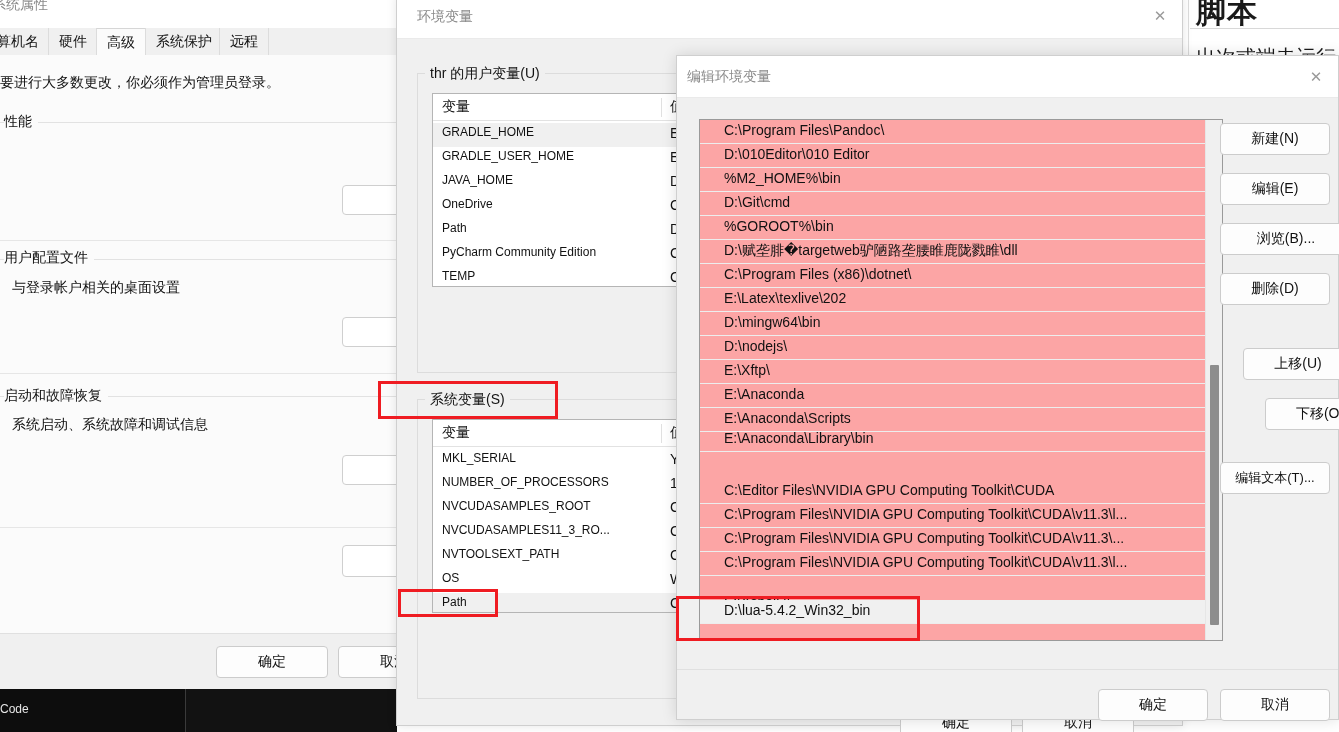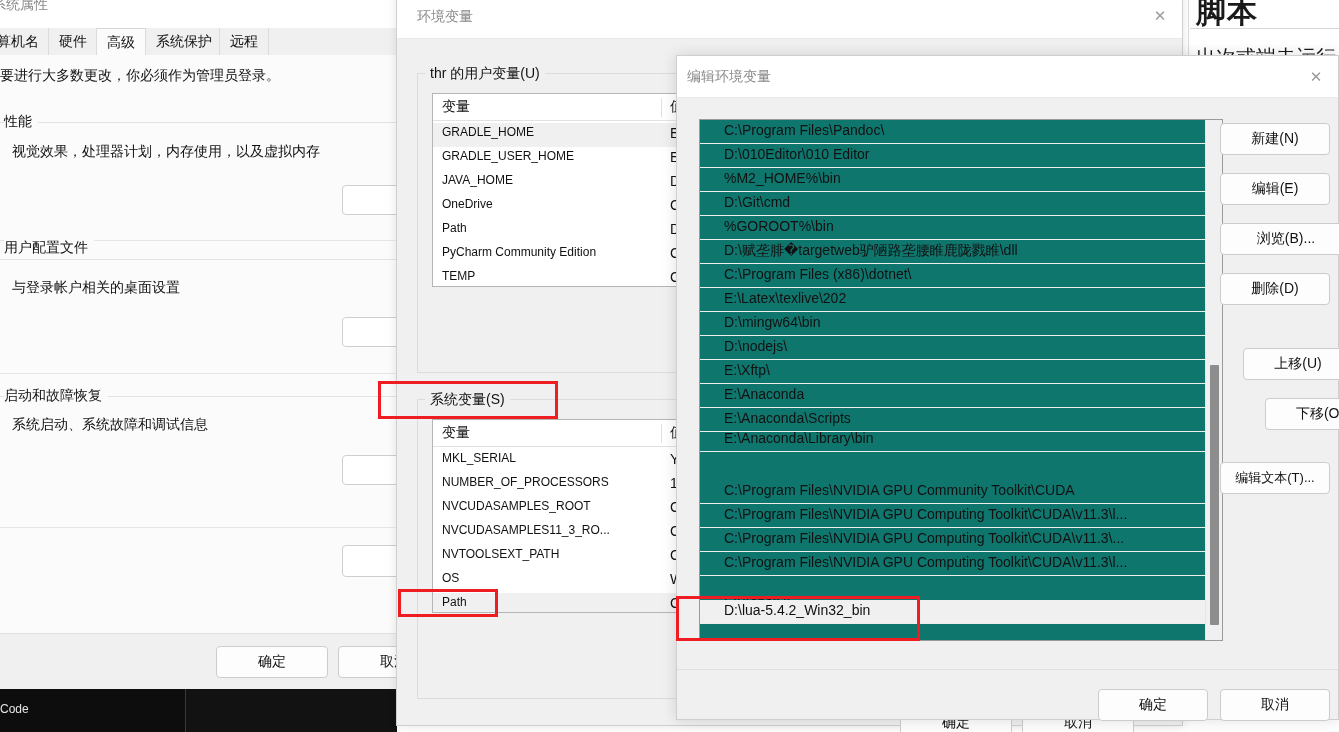--- a/index.html
+++ b/index.html
@@ -113,21 +113,21 @@
     background:#f0f0f0;border:1px solid #cfcfcf;box-sizing:border-box;
     box-shadow:0 0 14px rgba(0,0,0,.13);
   }
   .editwin-titlebar{
     position:absolute;left:0;top:0;width:661px;height:42px;background:#ffffff;
     border-bottom:1px solid #eaeaea;box-sizing:border-box;
   }
   .editwin-title{position:absolute;left:10px;top:12px;color:#8a8a8a;font-size:14px;white-space:nowrap;}
   .path-list{
     position:absolute;left:22px;top:63px;width:524px;height:522px;
-    background:#0f766e;border:1px solid #9a9a9a;box-sizing:border-box;overflow:hidden;
+    background:#fca5a5;border:1px solid #9a9a9a;box-sizing:border-box;overflow:hidden;
   }
   .pl-row{
     position:absolute;left:0;width:100%;height:24px;box-sizing:border-box;
     border-bottom:1px solid #ededed;cursor:default;
   }
   .pl-row.sel{background:#f0f0f0;}
   .pl-row span{position:absolute;left:24px;top:2px;font-size:14px;color:#111;white-space:nowrap;}
   .pl-scroll{
     position:absolute;right:0;top:0;width:17px;height:100%;background:#f0f0f0;
     border-left:1px solid #e6e6e6;box-sizing:border-box;cursor:default;
@@ -162,30 +162,29 @@
 
   <div class="sysprops-tabstrip">
     <div class="tab" style="left:-4px;">算机名</div>
     <div class="tab" style="left:58px;">硬件</div>
     <div class="tab active" style="left:106px;">高级</div>
     <div class="tab" style="left:155px;">系统保护</div>
     <div class="tab" style="left:229px;">远程</div>
   </div>
 
   <div class="sysprops-body">
-    <div class="sp-text" style="left:10px;top:12px;">要进行大多数更改，你必须作为管理员登录。</div>
+    <div class="sp-text" style="left:10px;top:19px;">要进行大多数更改，你必须作为管理员登录。</div>
 
     <div class="sp-group-line" style="left:10px;top:67px;width:396px;"></div>
     <div class="sp-group-label" style="left:14px;top:58px;">性能</div>
-    <div class="sp-text" style="left:22px;top:88px;">视觉效果，处理器计划，内存使用，以及虚拟内存</div>
     <div class="sp-ghostbtn" style="left:352px;top:130px;width:70px;height:28px;"></div>
     <div class="sp-sep" style="top:185px;"></div>
 
     <div class="sp-group-line" style="left:10px;top:204px;width:396px;"></div>
-    <div class="sp-group-label" style="left:14px;top:184px;">用户配置文件</div>
+    <div class="sp-group-label" style="left:14px;top:194px;">用户配置文件</div>
     <div class="sp-text" style="left:22px;top:224px;">与登录帐户相关的桌面设置</div>
     <div class="sp-ghostbtn" style="left:352px;top:262px;width:70px;height:28px;"></div>
     <div class="sp-sep" style="top:318px;"></div>
 
     <div class="sp-group-line" style="left:10px;top:341px;width:396px;"></div>
     <div class="sp-group-label" style="left:14px;top:332px;">启动和故障恢复</div>
     <div class="sp-text" style="left:22px;top:361px;">系统启动、系统故障和调试信息</div>
     <div class="sp-ghostbtn" style="left:352px;top:400px;width:70px;height:28px;"></div>
     <div class="sp-sep" style="top:472px;"></div>
 
@@ -333,21 +332,21 @@
     <div class="pl-row" style="top:288px;">
         <span>E:\Anaconda\Scripts</span>
       </div>
     <div class="pl-row" style="top:264px;">
         <span>E:\Anaconda</span>
       </div>
     <div class="pl-row" style="top:308px;">
         <span>E:\Anaconda\Library\bin</span>
       </div>
     <div class="pl-row" style="top:360px;">
-        <span>C:\Program Files\NVIDIA GPU Community Toolkit\CUDA</span>
+        <span>C:\Editor Files\NVIDIA GPU Computing Toolkit\CUDA</span>
       </div>
     <div class="pl-row" style="top:384px;">
         <span>C:\Program Files\NVIDIA GPU Computing Toolkit\CUDA\v11.3\l...</span>
       </div>
     <div class="pl-row" style="top:408px;">
         <span>C:\Program Files\NVIDIA GPU Computing Toolkit\CUDA\v11.3\...</span>
       </div>
     <div class="pl-row" style="top:432px;">
         <span>C:\Program Files\NVIDIA GPU Computing Toolkit\CUDA\v11.3\l...</span>
       </div>

